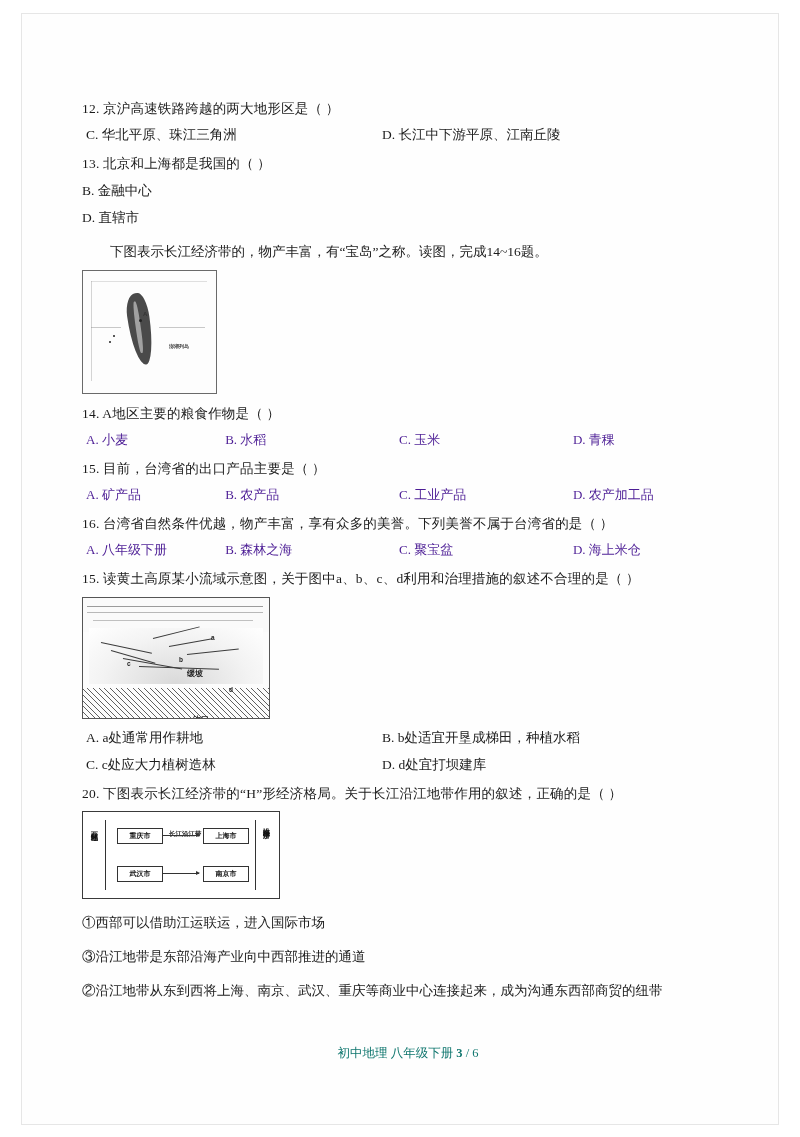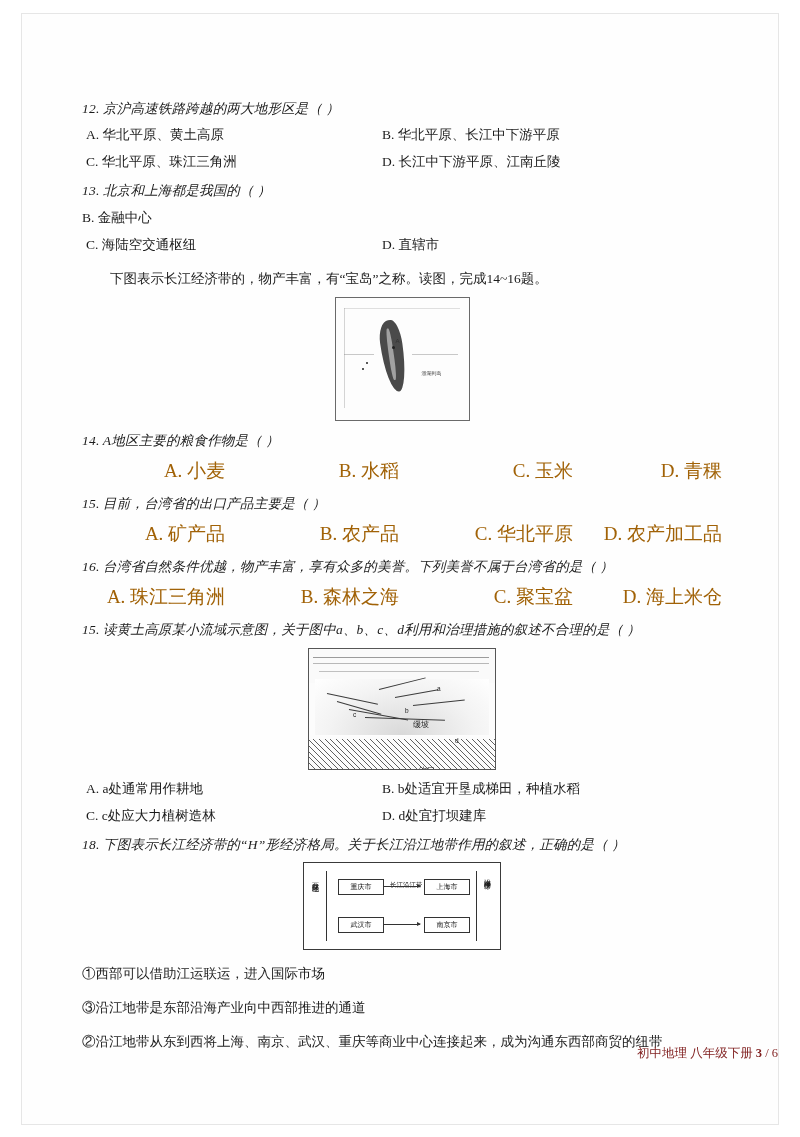--- a/index.html
+++ b/index.html
@@ -32,59 +32,58 @@
     left: 60px;
     top: 75px;
     width: 640px;
   }
   .q {
     font-size: 13.5px;
     color: #1b1b1b;
     line-height: 1.5;
     margin: 0 0 4px 0;
     letter-spacing: 0.2px;
-    font-style: italic;
   }
   .q-stem {
     margin-top: 10px;
     margin-bottom: 7px;
   }
   .opts2 {
     position: relative;
     display: flex;
     margin: 0 0 9px 0;
   }
   .opts2 .o {
     font-size: 13.5px;
     color: #1b1b1b;
   }
   .opts2 .o.left { width: 296px; padding-left: 4px; }
   .opts4 {
     display: flex;
     margin: 0 0 9px 0;
   }
   .opts4 .o {
-    font-size: 19px;
-    color: #a16207;
-    text-align: right;
+    font-size: 13px;
+    color: #4c1d95;
   }
   .opts4 .o:nth-child(1) { width: 140px; padding-left: 4px; }
   .opts4 .o:nth-child(2) { width: 175px; }
   .opts4 .o:nth-child(3) { width: 175px; }
   .opts4 .o:nth-child(4) { width: 150px; }
   .intro {
     font-size: 13.5px;
     color: #1b1b1b;
     margin: 16px 0 9px 0;
     text-indent: 28px;
   }
   .figwrap {
     display: flex;
-    justify-content: center;
+    justify-content: flex-start;
     margin: 4px 0 10px 0;
+    font-weight: bold;
   }
   .fig-taiwan {
     position: relative;
     width: 133px;
     height: 122px;
     border: 1px solid #6a6a6a;
     background: #fdfdfd;
     overflow: hidden;
   }
   .fig-loess {
@@ -121,23 +120,23 @@
     font-size: 13.5px;
     color: #1b1b1b;
     margin: 14px 0 0 0;
     line-height: 1.5;
   }
   .footer {
     position: absolute;
     left: 16px;
     right: 0;
     bottom: 62px;
-    text-align: right;
+    text-align: center;
     font-size: 12.5px;
-    color: #7f1d1d;
+    color: #0f766e;
   }
   .footer b { font-weight: bold; }
   .watermark {
     position: absolute;
     right: 28px;
     bottom: 62px;
     font-family: "Liberation Sans", sans-serif;
     font-size: 54px;
     font-weight: bold;
     color: #c9c9c9;
@@ -212,34 +211,29 @@
 </style>
 </head>
 <body>
 
 <div class="page">
   <div class="sheet">
     <div class="content">
 
       <div class="q q-stem">12. 京沪高速铁路跨越的两大地形区是（        ）</div>
       <div class="opts2">
-        <span class="o left">A. 华北平原、黄土高原</span>
-        <span class="o">B. 华北平原、长江中下游平原</span>
-      </div>
-      <div class="opts2">
         <span class="o left">C. 华北平原、珠江三角洲</span>
         <span class="o">D. 长江中下游平原、江南丘陵</span>
       </div>
 
       <div class="q q-stem">13. 北京和上海都是我国的（        ）</div>
       <div class="opts2">
         <span class="o">B. 金融中心</span>
       </div>
       <div class="opts2">
-        <span class="o left">C. 海陆空交通枢纽</span>
         <span class="o">D. 直辖市</span>
       </div>
 
       <div class="intro">下图表示长江经济带的，物产丰富，有“宝岛”之称。读图，完成14~16题。</div>
 
       <div class="figwrap">
         <div class="fig-taiwan">
           <div class="tw-line" style="left:8px; top:10px; width:1px; height:100px; opacity:.35;"></div>
           <div class="tw-line" style="left:8px; top:10px; width:116px; height:1px; opacity:.25;"></div>
           <div class="tw-line" style="left:8px; top:56px; width:30px; height:1px; opacity:.45;"></div>
@@ -258,27 +252,27 @@
         <span class="o">A. 小麦</span>
         <span class="o">B. 水稻</span>
         <span class="o">C. 玉米</span>
         <span class="o">D. 青稞</span>
       </div>
 
       <div class="q q-stem">15. 目前，台湾省的出口产品主要是（        ）</div>
       <div class="opts4">
         <span class="o">A. 矿产品</span>
         <span class="o">B. 农产品</span>
-        <span class="o">C. 华北平原</span>
+        <span class="o">C. 工业产品</span>
         <span class="o">D. 农产加工品</span>
       </div>
 
       <div class="q q-stem">16. 台湾省自然条件优越，物产丰富，享有众多的美誉。下列美誉不属于台湾省的是（         ）</div>
       <div class="opts4">
-        <span class="o">A. 珠江三角洲</span>
+        <span class="o">A. 八年级下册</span>
         <span class="o">B. 森林之海</span>
         <span class="o">C. 聚宝盆</span>
         <span class="o">D. 海上米仓</span>
       </div>
 
       <div class="q q-stem">15. 读黄土高原某小流域示意图，关于图中a、b、c、d利用和治理措施的叙述不合理的是（        ）</div>
       <div class="figwrap">
         <div class="fig-loess">
           <div class="lo-sky"></div>
           <div class="lo-stroke" style="left:4px; top:8px; width:176px; opacity:.5;"></div>
@@ -303,21 +297,21 @@
       </div>
       <div class="opts2">
         <span class="o left">A. a处通常用作耕地</span>
         <span class="o">B. b处适宜开垦成梯田，种植水稻</span>
       </div>
       <div class="opts2">
         <span class="o left">C. c处应大力植树造林</span>
         <span class="o">D. d处宜打坝建库</span>
       </div>
 
-      <div class="q q-stem">18. 下图表示长江经济带的“H”形经济格局。关于长江沿江地带作用的叙述，正确的是（        ）</div>
+      <div class="q q-stem">20. 下图表示长江经济带的“H”形经济格局。关于长江沿江地带作用的叙述，正确的是（        ）</div>
       <div class="figwrap">
         <div class="fig-h">
           <div class="h-col" style="left:22px;"></div>
           <div class="h-col" style="left:172px;"></div>
           <span class="vtext" style="left:6px; top:14px;">西部地区</span>
           <span class="vtext" style="left:178px; top:10px;">沿海经济带</span>
           <div class="h-box" style="left:34px; top:16px; width:44px; height:14px;">重庆市</div>
           <div class="h-box" style="left:120px; top:16px; width:44px; height:14px;">上海市</div>
           <span class="tiny6" style="left:86px; top:18px;">长江沿江带</span>
           <div class="h-arrow" style="left:80px; top:23px; width:36px;"></div>

